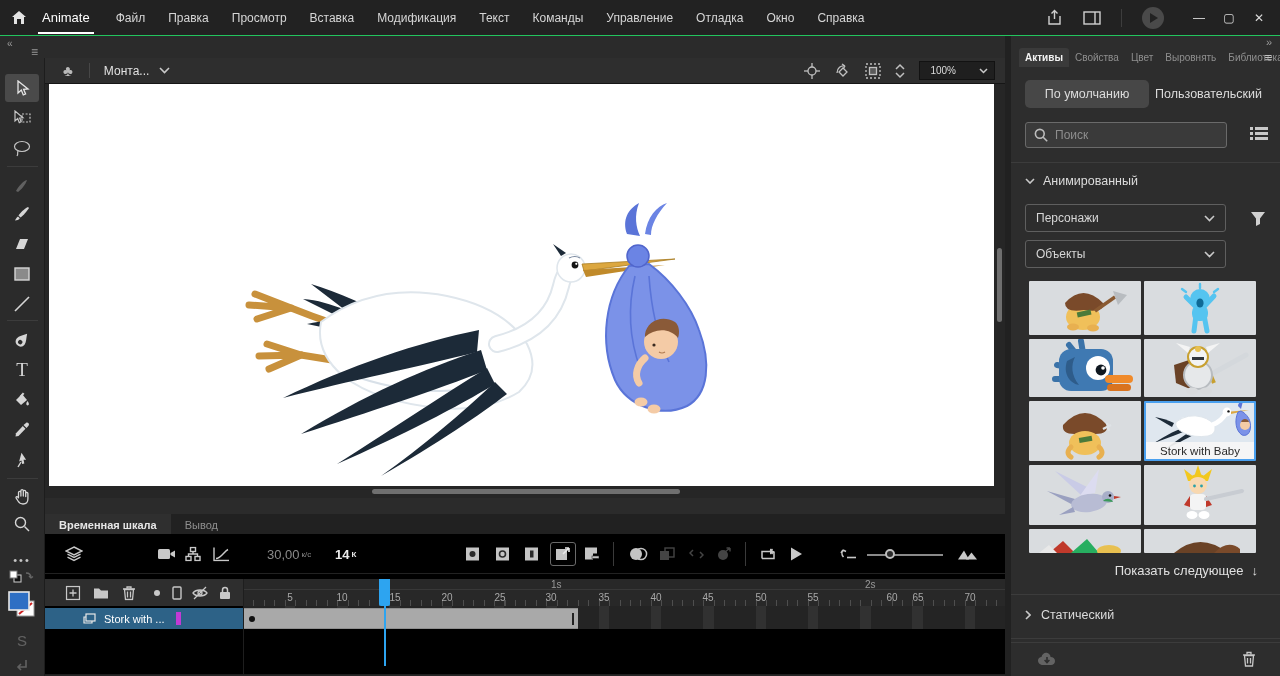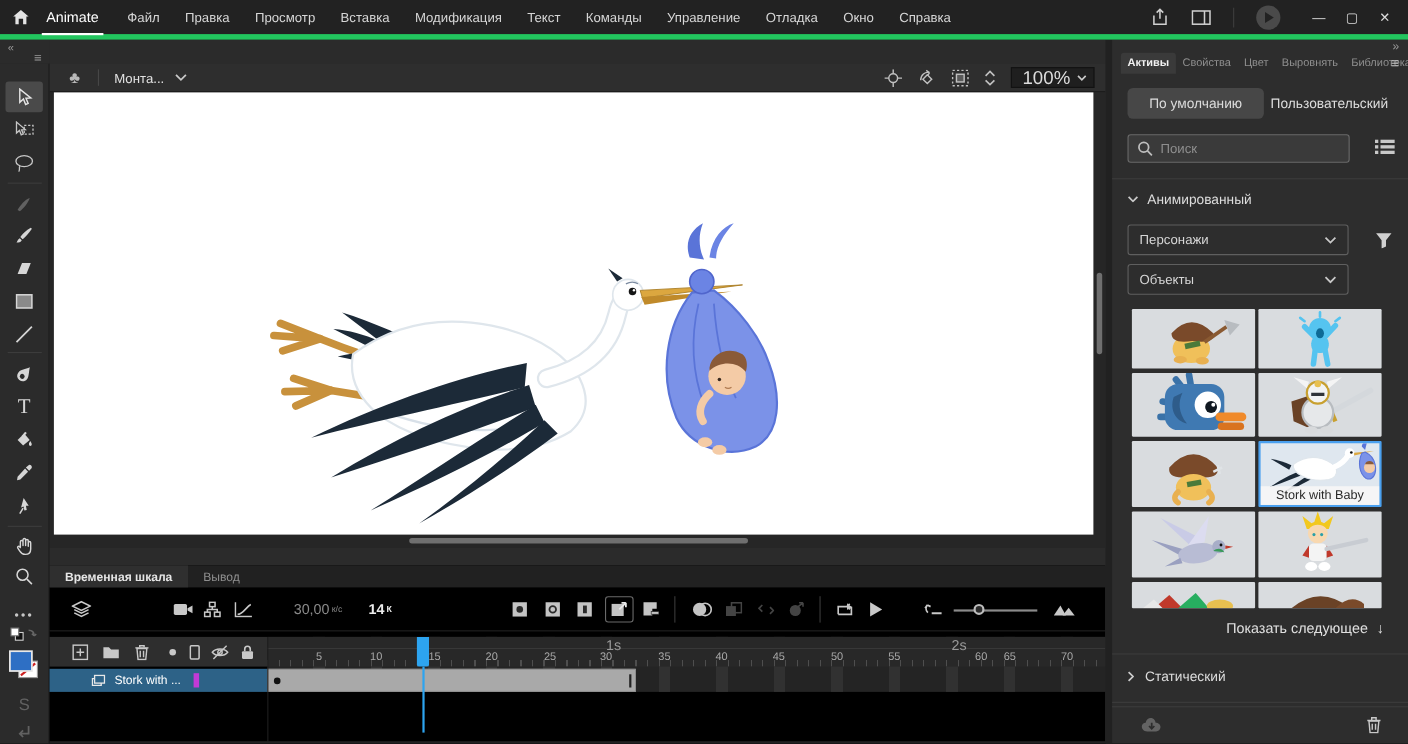--- a/index.html
+++ b/index.html
@@ -4,21 +4,21 @@
 <style>
   * { box-sizing: border-box; margin: 0; padding: 0; }
   html,body { background:#141414; }
   .app { position:relative; width:1280px; height:676px; background:#2b2b2b;
          font-family:"Liberation Sans", sans-serif; color:#c9c9c9; font-size:12px; overflow:hidden; }
   svg { display:block; }
   .dim { opacity:.35; }
 
   
   .topbar { position:absolute; left:0; top:0; width:1280px; height:36px; background:#222;
-            border-bottom:5px solid #22c55e; display:flex; align-items:center; z-index:30; }
+            border-bottom:1px solid #22c55e; display:flex; align-items:center; z-index:30; }
   .home { width:38px; display:flex; justify-content:center; color:#e8e8e8; }
   .appname { color:#fff; font-size:13px; padding:9px 4px 7px; border-bottom:2px solid #fff; margin-right:22px; }
   .menubar { display:flex; gap:23px; align-items:center; }
   .menubar span { color:#d6d6d6; font-size:12px; cursor:default; }
   .top-right { margin-left:auto; display:flex; align-items:center; gap:20px; padding-right:6px; }
   .winbtns { display:flex; }
   .winbtns span { width:30px; text-align:center; color:#dcdcdc; font-size:12px; }
   .playcircle { width:22px; height:22px; border-radius:50%; background:#4a4a4a; display:flex; align-items:center; justify-content:center; }
   .playcircle i { width:0; height:0; border-left:8px solid #222; border-top:5px solid transparent; border-bottom:5px solid transparent; margin-left:2px; }
   .vsep { width:1px; height:18px; background:#3d3d3d; }
@@ -30,21 +30,21 @@
   .railtop { position:absolute; left:0; top:36px; width:45px; height:22px; background:#2b2b2b; }
   .railtop .collapse { position:absolute; left:7px; top:2px; font-size:10px; color:#9a9a9a; }
   .railtop .rmenu { position:absolute; right:7px; top:9px; font-size:12px; color:#9a9a9a; }
 
   
   .scenebar { position:absolute; left:45px; top:58px; width:960px; height:26px; background:#2e2e2e; border-bottom:1px solid #161616; display:flex; align-items:center; }
   .clubs { color:#b9b9b9; font-size:15px; margin:0 16px 0 18px; }
   .scn-sep { width:1px; height:15px; background:#474747; margin-right:14px; }
   .scenename { color:#e2e2e2; font-size:12px; margin-right:10px; }
   .scene-right { margin-left:auto; display:flex; align-items:center; gap:14px; padding-right:10px; }
-  .zoombox { display:flex; align-items:center; gap:6px; background:#1f1f1f; border:1px solid #121212; height:19px; padding:0 6px 0 10px; color:#dcdcdc; font-size:17px; }
+  .zoombox { display:flex; align-items:center; gap:23px; background:#1f1f1f; border:1px solid #121212; height:19px; padding:0 6px 0 10px; color:#dcdcdc; font-size:10px; }
 
   
   .rail { position:absolute; left:0; top:58px; width:45px; height:618px; background:#2b2b2b; border-right:1px solid #1d1d1d; z-index:5; }
   .tool { position:absolute; left:50%; transform:translateX(-50%); width:34px; height:28px; display:flex; align-items:center; justify-content:center; color:#c6c6c6; border-radius:3px; }
   .tool.sel { background:#4a4a4a; }
   .raildiv { position:absolute; left:7px; width:31px; height:1px; background:#3c3c3c; }
   .dots3 { color:#c6c6c6; font-size:11px; letter-spacing:2px; }
 
   
   .stagewrap { position:absolute; left:45px; top:84px; width:960px; height:414px; background:#262626; }
@@ -64,21 +64,21 @@
   .fps sup, .curframe sup { font-size:8px; }
   .curframe { color:#ececec; font-size:13px; font-weight:bold; }
   .tl-sep { position:absolute; top:8px; width:1px; height:24px; background:#3a3a3a; }
   .slider-line { position:absolute; top:50%; height:2px; background:#8a8a8a; }
   .slider-knob { position:absolute; top:50%; transform:translate(-50%,-50%); width:10px; height:10px; border:2px solid #bdbdbd; border-radius:50%; background:#2a2a2a; }
 
   .layershead { position:absolute; left:0; top:65px; width:198px; height:27px; background:#2e2e2e; }
   .lhi { position:absolute; top:50%; transform:translate(-50%,-50%); color:#c2c2c2; }
   .ruler { position:absolute; left:198px; top:65px; width:762px; height:27px; background:#282828; overflow:hidden; }
   .ruler .secrow { position:absolute; left:0; top:0; right:0; height:11px; border-bottom:1px solid #383838; }
-  .seclab { position:absolute; top:0; font-size:13px; color:#9a9a9a;text-align:right; }
+  .seclab { position:absolute; top:0; font-size:10px; color:#9a9a9a;text-align:right; }
   .ticks { position:absolute; left:0; bottom:0; right:0; height:6px;
            background:repeating-linear-gradient(90deg,#4e4e4e 0 1px,transparent 1px 10.46px); }
   .rnum { position:absolute; bottom:3px; transform:translateX(-50%); font-size:10px; color:#a8a8a8; }
   .frames-bg { position:absolute; left:198px; top:65px; width:762px; height:50px; background:#242424; }
   .frames-bg .stripes { position:absolute; inset:0;
            background:repeating-linear-gradient(90deg,transparent 0 41.84px,#313131 41.84px 52.3px); }
   .layerrow { position:absolute; left:0; top:94px; width:198px; height:21px; background:#2d6287; display:flex; align-items:center; }
   .layerrow .lic { margin-left:38px; }
   .layerrow .lname { color:#fff; font-size:11px; margin-left:8px; white-space:nowrap; }
   .pmark { position:absolute; left:131px; top:4px; width:5px; height:13px; background:#c23ad6; }

